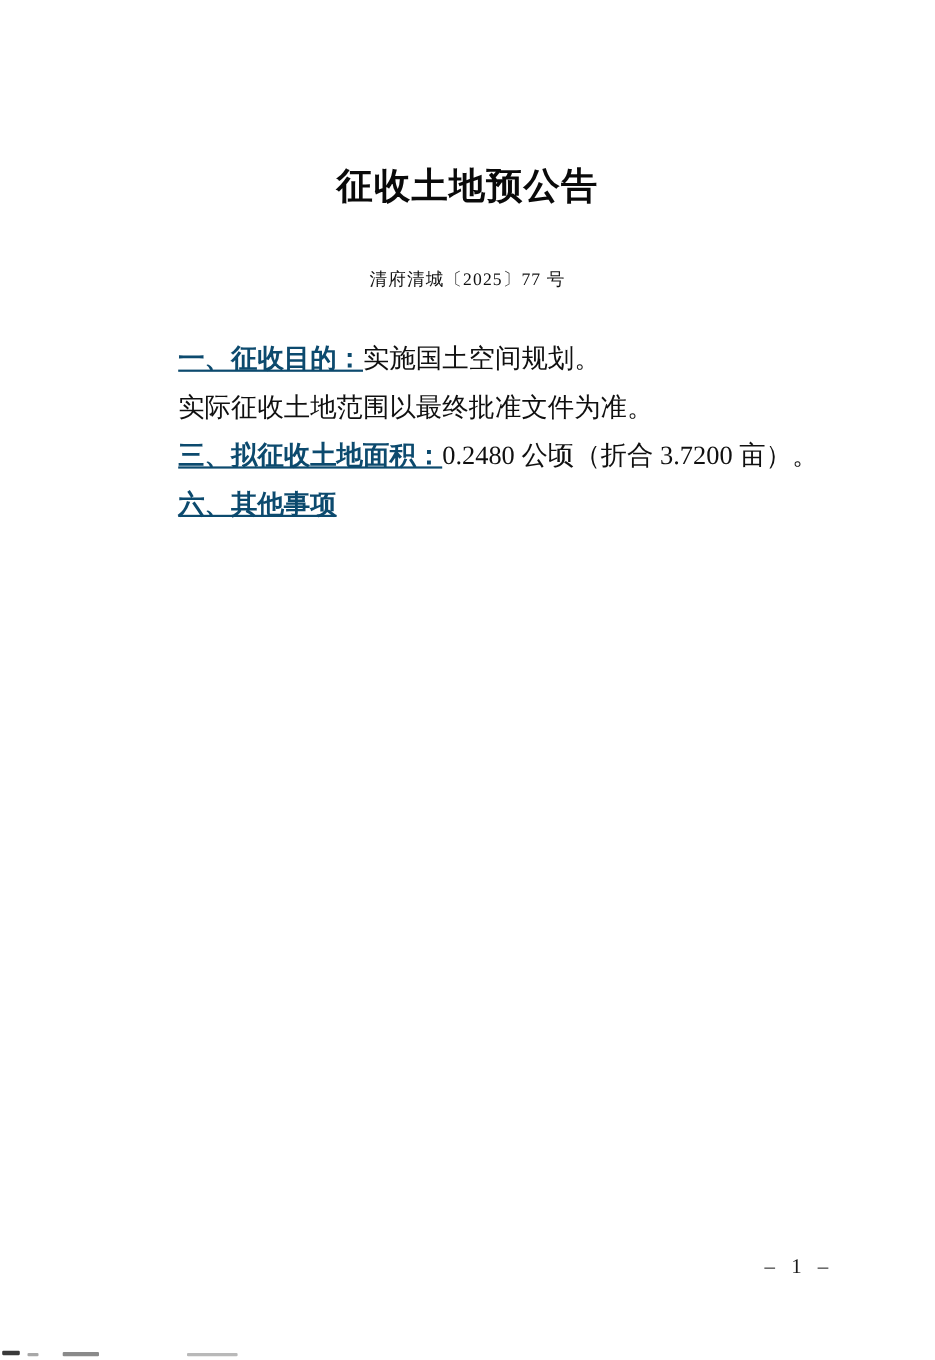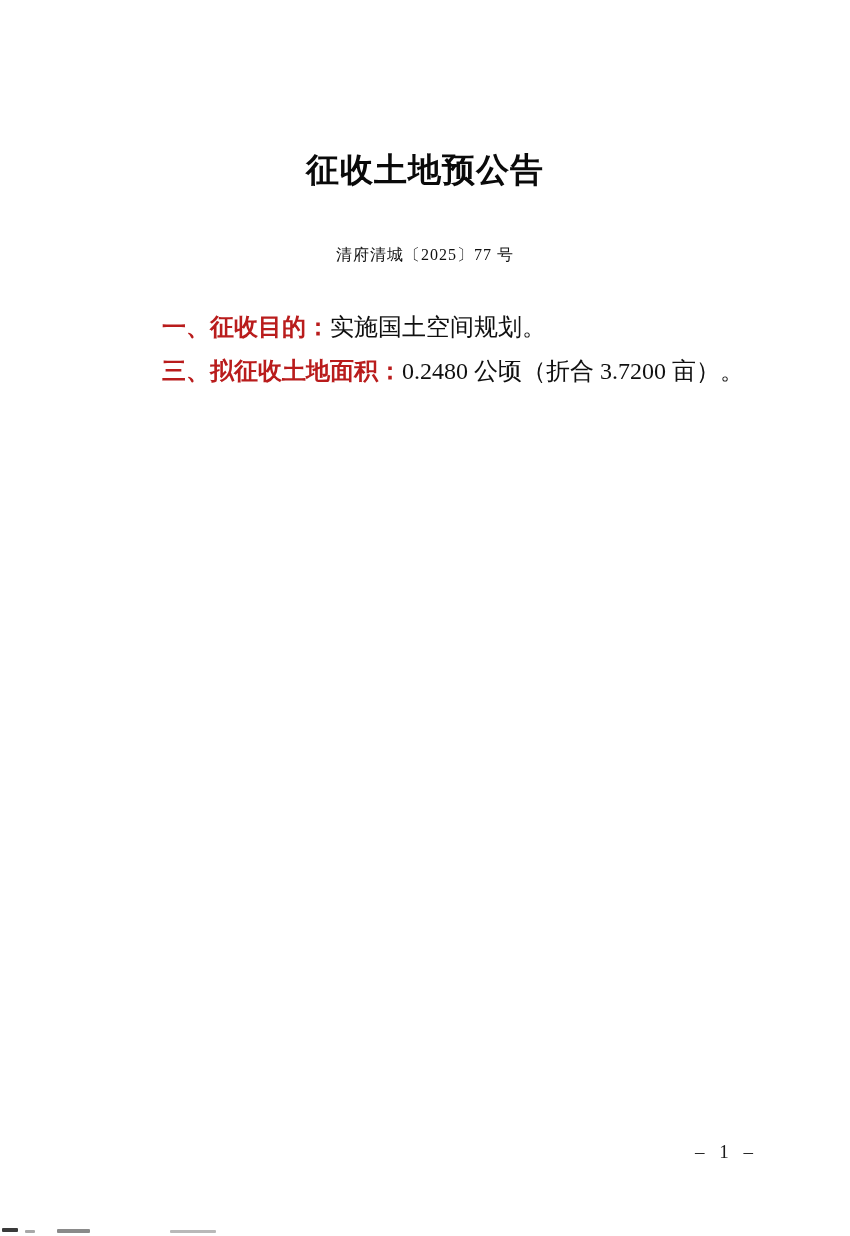--- a/index.html
+++ b/index.html
@@ -46,21 +46,22 @@
     text-justify: inter-ideograph;
     color: #101010;
   }
   .para {
     margin: 0;
     text-indent: 2em;
   }
   .para-head {
     font-family: "Liberation Sans", sans-serif;
     font-weight: bold;
-    color: #b91c1c;
+    color: #0c4a6e;
+    text-decoration: underline;
   }
   .para-text {
     font-family: "Liberation Serif", serif;
     font-weight: normal;
   }
   .page-number {
     position: absolute;
     top: 1141px;
     left: 695px;
     font-size: 19px;
@@ -82,21 +83,23 @@
 <body>
 
 <div class="page">
 
   <h1 class="doc-title">征收土地预公告</h1>
 
   <div class="doc-number">清府清城〔2025〕77 号</div>
 
   <div class="doc-body">
     <p class="para"><b class="para-head">一、征收目的：</b><span class="para-text">实施国土空间规划。</span></p>
+    <p class="para"><b class="para-head"></b><span class="para-text">实际征收土地范围以最终批准文件为准。</span></p>
     <p class="para"><b class="para-head">三、拟征收土地面积：</b><span class="para-text">0.2480 公顷（折合 3.7200 亩）。</span></p>
+    <p class="para"><b class="para-head">六、其他事项</b><span class="para-text"></span></p>
   </div>
 
   <div class="page-number">– 1 –</div>
 
   <div class="scan-artifact artifact-1"></div>
   <div class="scan-artifact artifact-2"></div>
   <div class="scan-artifact artifact-3"></div>
   <div class="scan-artifact artifact-4"></div>
 
 </div>

